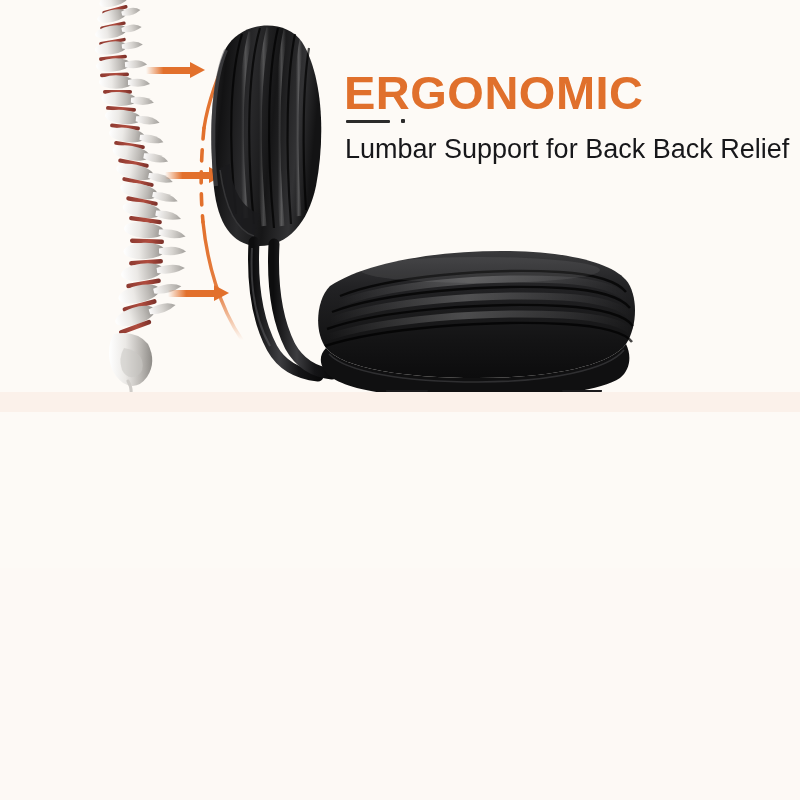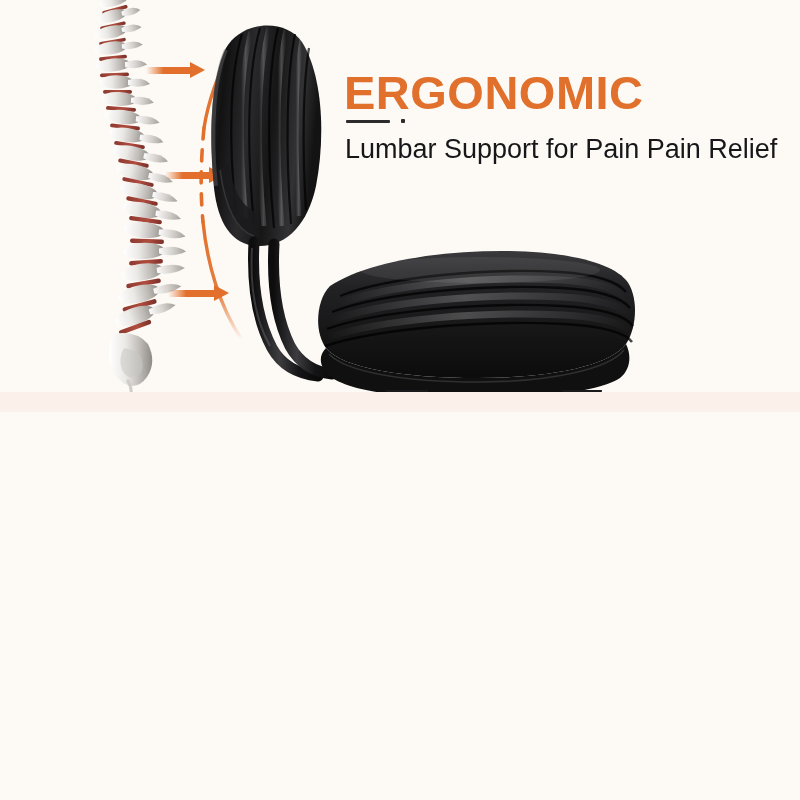--- a/index.html
+++ b/index.html
@@ -325,21 +325,21 @@
         <path d="M372,372 L412,372 L410,390 L378,390 Z" fill="#1a1a1c"></path>
         <rect x="196" y="386" width="218" height="7" fill="#141416" opacity=".85"></rect>
       </g>
     </svg>
 
     <div class="headline" id="ergonomic-headline">ERGONOMIC</div>
     <div class="sep" id="ergonomic-sep">
       <span class="sep-bar"></span>
       <span class="sep-dot"></span>
     </div>
-    <div class="subhead" id="ergonomic-sub">Lumbar Support for Pain Pain Relief</div>
+    <div class="subhead" id="ergonomic-sub">Lumbar Support for Back Back Relief</div>
   </div>
 
   <div class="panel-divider"></div>
 
   <div class="panel" id="panel-stripe">
 
     
     
 
     

